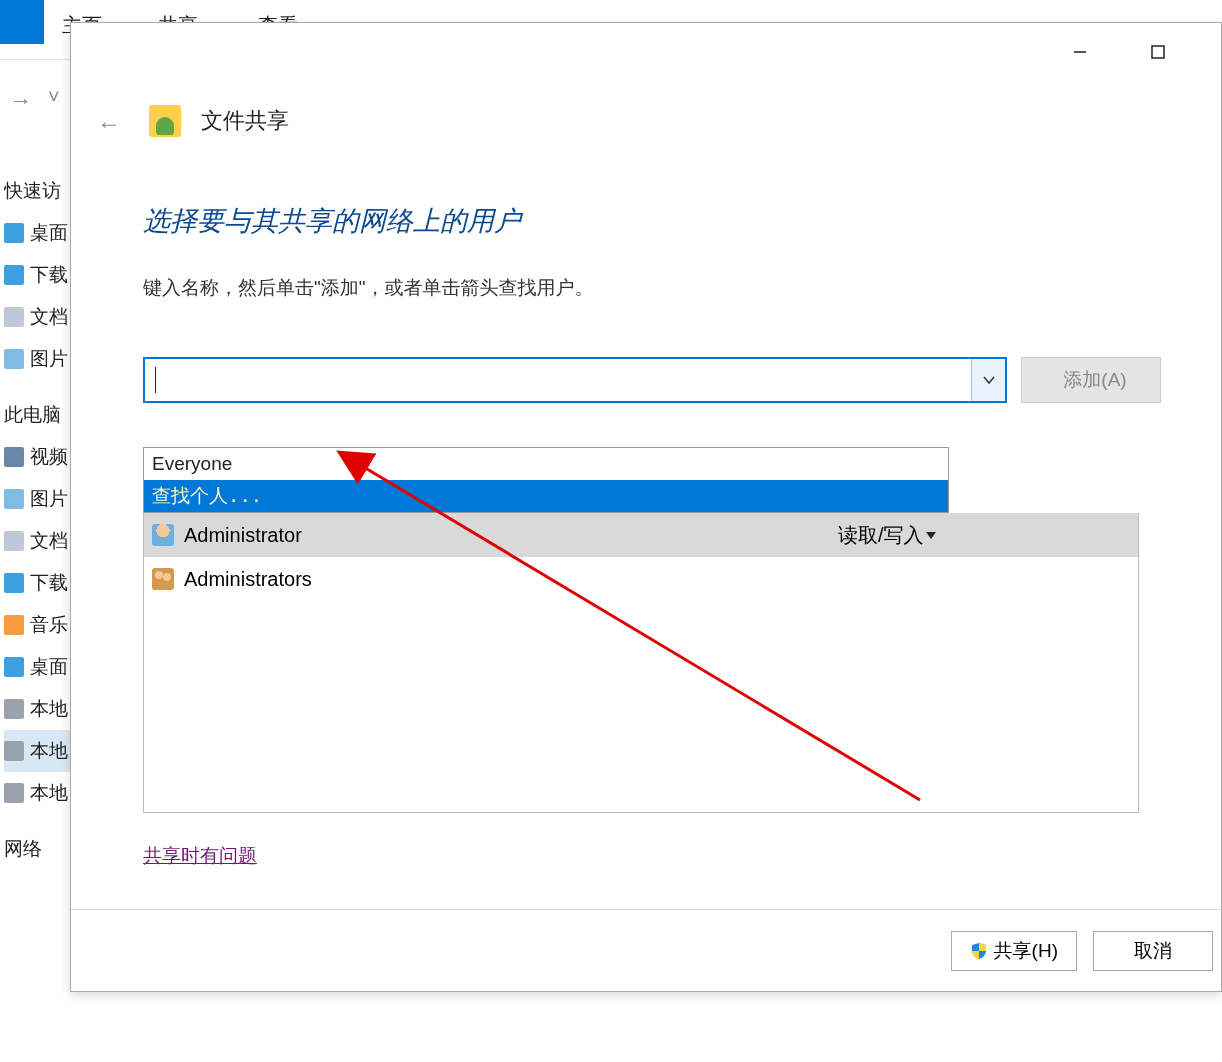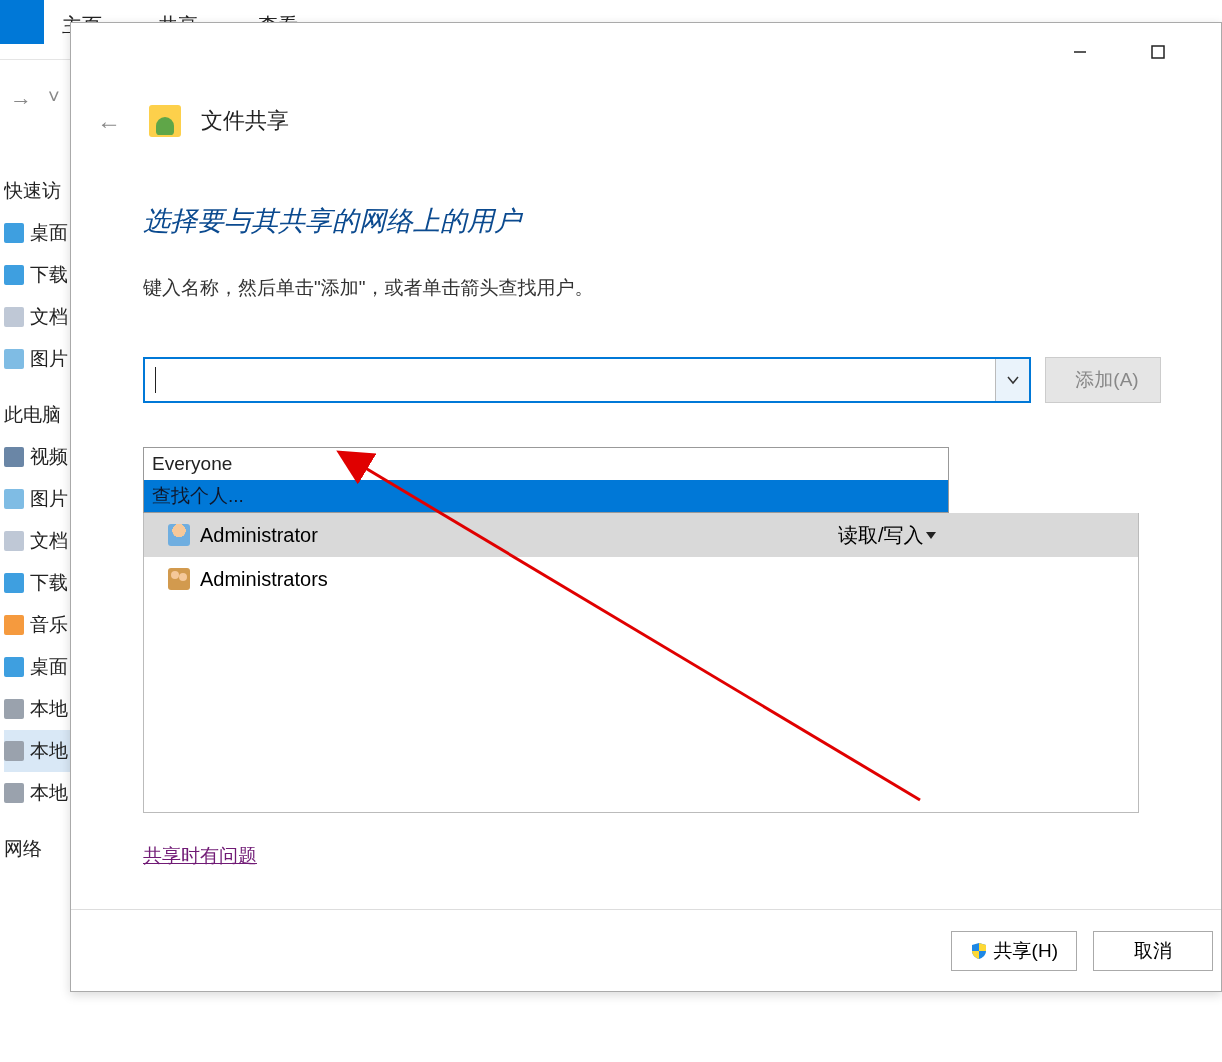--- a/index.html
+++ b/index.html
@@ -46,29 +46,29 @@
     .main-heading { font-size: 27px; color: #0b4a8f; font-weight: normal; margin-bottom: 36px; font-style: italic; }
     .instruction { font-size: 19px; color: #333; margin-bottom: 56px; }
 
     .input-row { display: flex; gap: 14px; }
     .combo-box { position: relative; flex: 1; height: 46px; border: 2px solid #0078d7; display: flex; align-items: center; background: #fff; }
     .combo-input { flex: 1; height: 100%; border: none; outline: none; padding: 0 10px; font-size: 19px; }
     .combo-arrow { width: 34px; height: 100%; border-left: 1px solid #bbb; display: flex; align-items: center; justify-content: center; background: #eaf3fb; }
     .combo-arrow svg { width: 14px; height: 14px; }
     .caret { position: absolute; left: 10px; top: 8px; bottom: 8px; width: 1px; background: #222; }
 
-    .add-btn { width: 116px; height: 46px; background: #e5e5e5; border: 1px solid #ccc; color: #888; font-size: 19px; display: flex; align-items: center; justify-content: center; padding-left: 8px; }
+    .add-btn { width: 140px; height: 46px; background: #e5e5e5; border: 1px solid #ccc; color: #888; font-size: 19px; display: flex; align-items: center; justify-content: center; padding-left: 8px; }
 
     .dropdown { position: absolute; left: 72px; top: 424px; width: 806px; border: 1px solid #999; background: #fff; z-index: 10; }
     .dropdown-item { height: 32px; display: flex; align-items: center; padding: 0 8px; font-size: 19px; color: #222; }
-    .dropdown-item-sel { background: #0078d7; color: #0f172a; }
+    .dropdown-item-sel { background: #0078d7; color: #fef9c3; font-family: Liberation Mono, monospace; }
 
     .user-list { position: absolute; left: 72px; top: 490px; right: 82px; height: 300px; border: 1px solid #bbb; border-top: none; }
     .user-row { height: 44px; display: flex; align-items: center; font-size: 20px; }
-    .ur-name { flex: 1; display: flex; align-items: center; gap: 10px; padding-left: 24px; }
+    .ur-name { flex: 1; display: flex; align-items: center; gap: 10px; padding-left: 8px; }
     .ur-perm { width: 300px; display: flex; align-items: center; gap: 0; }
     .ur-sel { background: #d9d9d9; }
     .ur-icon { width: 22px; height: 22px; }
     .ur-icon-single { background: radial-gradient(circle at 50% 30%, #f5c89a 0 35%, transparent 36%), linear-gradient(#6faee0,#6faee0); border-radius: 3px; }
     .ur-icon-group  { background: #d29a4e; border-radius: 3px; position: relative; }
     .ur-icon-group::before { content: ''; position: absolute; left: 3px; top: 3px; width: 8px; height: 8px; background: #f5c89a; border-radius: 50%; }
     .ur-icon-group::after { content: ''; position: absolute; right: 3px; top: 5px; width: 8px; height: 8px; background: #f5c89a; border-radius: 50%; }
     .perm-arrow svg { width: 14px; height: 14px; }
 
     .help-link { position: absolute; left: 72px; top: 820px; font-size: 19px; color: #701a75; text-decoration: underline; }

